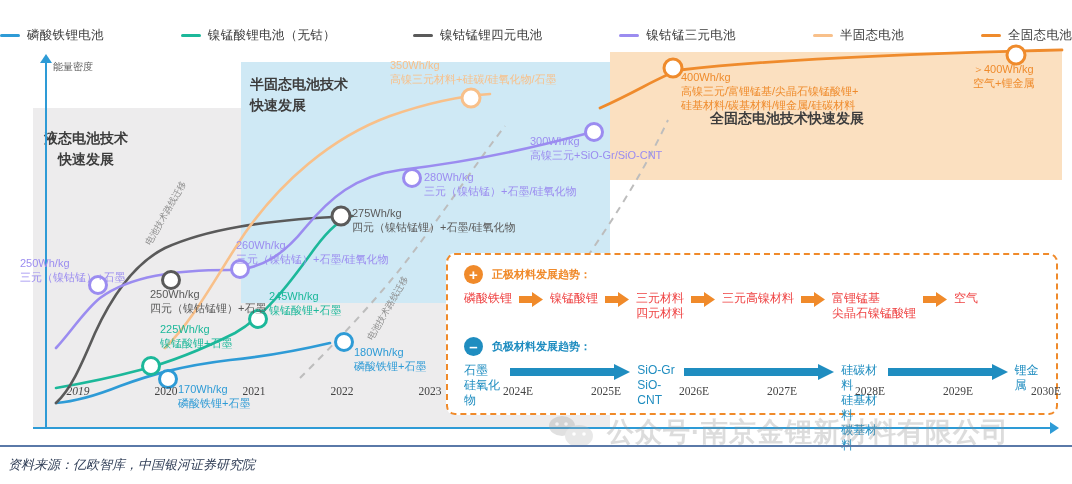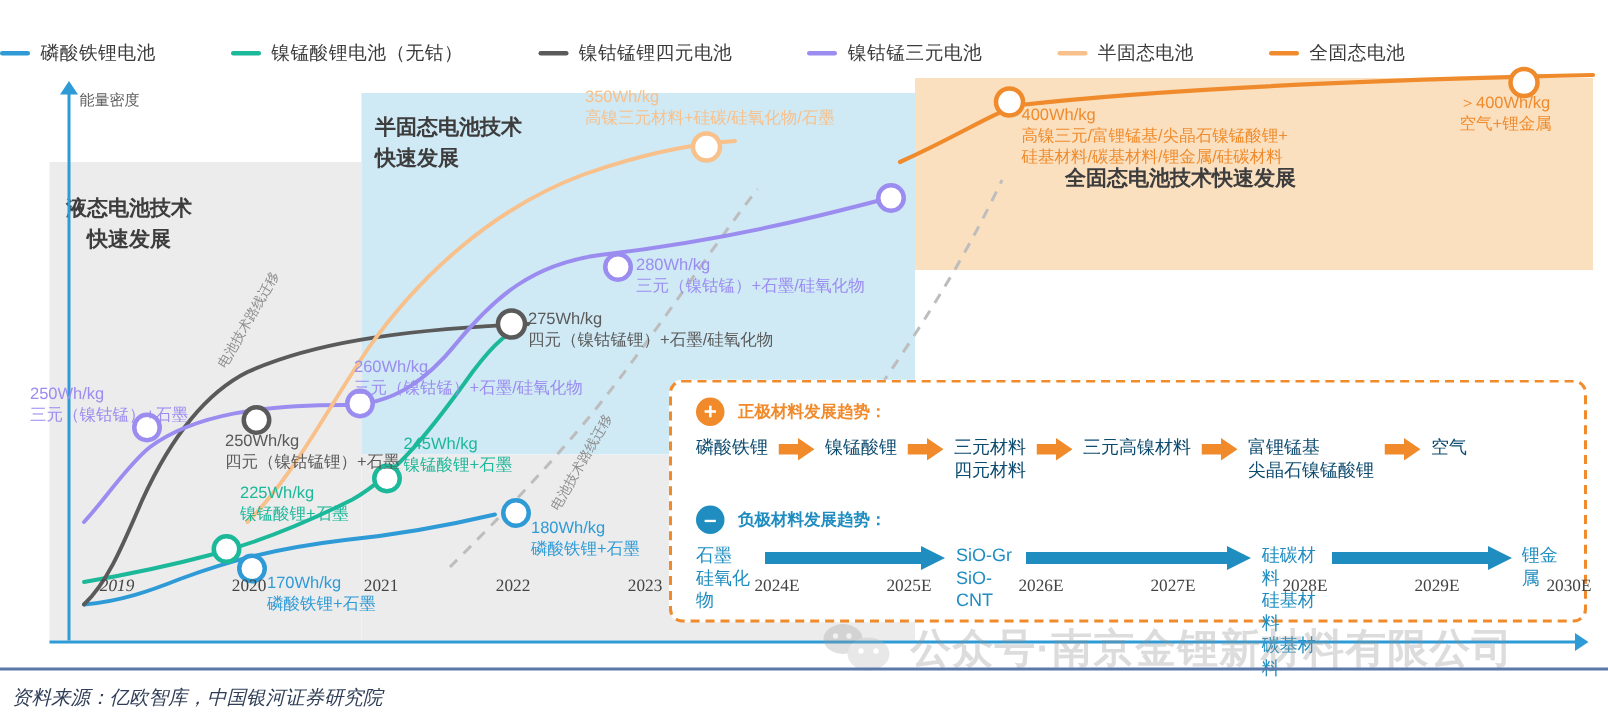--- a/index.html
+++ b/index.html
@@ -6,21 +6,21 @@
   body{
     width:1072px;height:484px;
     background:#ffffff;
     font-family:"Liberation Sans","DejaVu Sans",sans-serif;
     overflow:hidden;position:relative;
   }
   #root{position:absolute;inset:0;}
 
   
   .legend{position:absolute;left:0;top:22px;width:1072px;height:26px;
-          display:flex;justify-content:flex-start;align-items:center;gap:50px;}
+          display:flex;justify-content:space-between;align-items:center;gap:50px;}
   .lg-item{display:flex;align-items:center;gap:7px;white-space:nowrap;}
   .lg-line{width:20px;height:3px;border-radius:2px;display:block;}
   .lg-txt{font-size:12.5px;color:#3b3b3b;letter-spacing:.3px;}
 
   
   .plot{position:absolute;left:0;top:48px;width:1072px;height:388px;}
 
   .band{position:absolute;}
   .band-liquid{left:33px;top:60px;width:208px;height:319px;background:#edeced;}
   .band-semi{left:241px;top:14px;width:369px;height:241px;background:#cfe9f5;}
@@ -62,21 +62,21 @@
   .badge{width:19px;height:19px;border-radius:50%;display:flex;align-items:center;
          justify-content:center;color:#fff;font-size:15px;font-weight:bold;line-height:1;}
   .badge-pos{background:#f08a2a;}
   .badge-neg{background:#1f8dc0;}
   .head-txt{font-size:11px;font-weight:bold;}
   .head-pos{color:#f08a2a;}
   .head-neg{color:#1f8dc0;}
 
   .chain{display:flex;align-items:flex-start;gap:7px;}
   .chain-item{font-size:12px;line-height:15px;white-space:pre-line;}
-  .ci-pos{color:#0c4a6e;}
+  .ci-pos{color:#ef4444;}
   .ci-neg{color:#1f8dc0;}
   .arrow-pos{width:24px;height:15px;flex:none;margin-top:1px;}
   .arrow-neg{height:16px;flex:none;margin-top:1px;}
 
   
   .foot-rule{position:absolute;left:0;top:445px;width:1072px;height:2px;background:#5a79a8;}
   .foot-txt{position:absolute;left:8px;top:456px;font-size:13px;color:#2f3d56;
             font-style:italic;font-family:"Liberation Serif","DejaVu Serif",serif;}
 
   
@@ -177,20 +177,22 @@
     <div class="ann" style="left:150px;top:239px;color:#5a5a5a;">250Wh/kg
 四元（镍钴锰锂）+石墨</div>
     <div class="ann" style="left:352px;top:158px;color:#5a5a5a;">275Wh/kg
 四元（镍钴锰锂）+石墨/硅氧化物</div>
     <div class="ann" style="left:20px;top:208px;color:#9b8cf0;">250Wh/kg
 三元（镍钴锰）+石墨</div>
     <div class="ann" style="left:236px;top:190px;color:#9b8cf0;">260Wh/kg
 三元（镍钴锰）+石墨/硅氧化物</div>
     <div class="ann" style="left:424px;top:122px;color:#9b8cf0;">280Wh/kg
 三元（镍钴锰）+石墨/硅氧化物</div>
+    <div class="ann" style="left:530px;top:86px;color:#9b8cf0;">300Wh/kg
+高镍三元+SiO-Gr/SiO-CNT</div>
     <div class="ann" style="left: 390px; top: 10px; color: rgb(248, 192, 138);">350Wh/kg
 高镍三元材料+硅碳/硅氧化物/石墨</div>
     <div class="ann" style="left:681px;top:22px;color:#ef8b2c;">400Wh/kg
 高镍三元/富锂锰基/尖晶石镍锰酸锂+
 硅基材料/碳基材料/锂金属/硅碳材料</div>
     <div class="ann" style="left:973px;top:14px;color:#ef8b2c;">＞400Wh/kg
 空气+锂金属</div>
 
     <div class="diag" style="left:148px;top:190px;transform:rotate(-60deg);transform-origin:left center;">电池技术路线迁移</div>
     <div class="diag" style="left:370px;top:285px;transform:rotate(-60deg);transform-origin:left center;">电池技术路线迁移</div>

